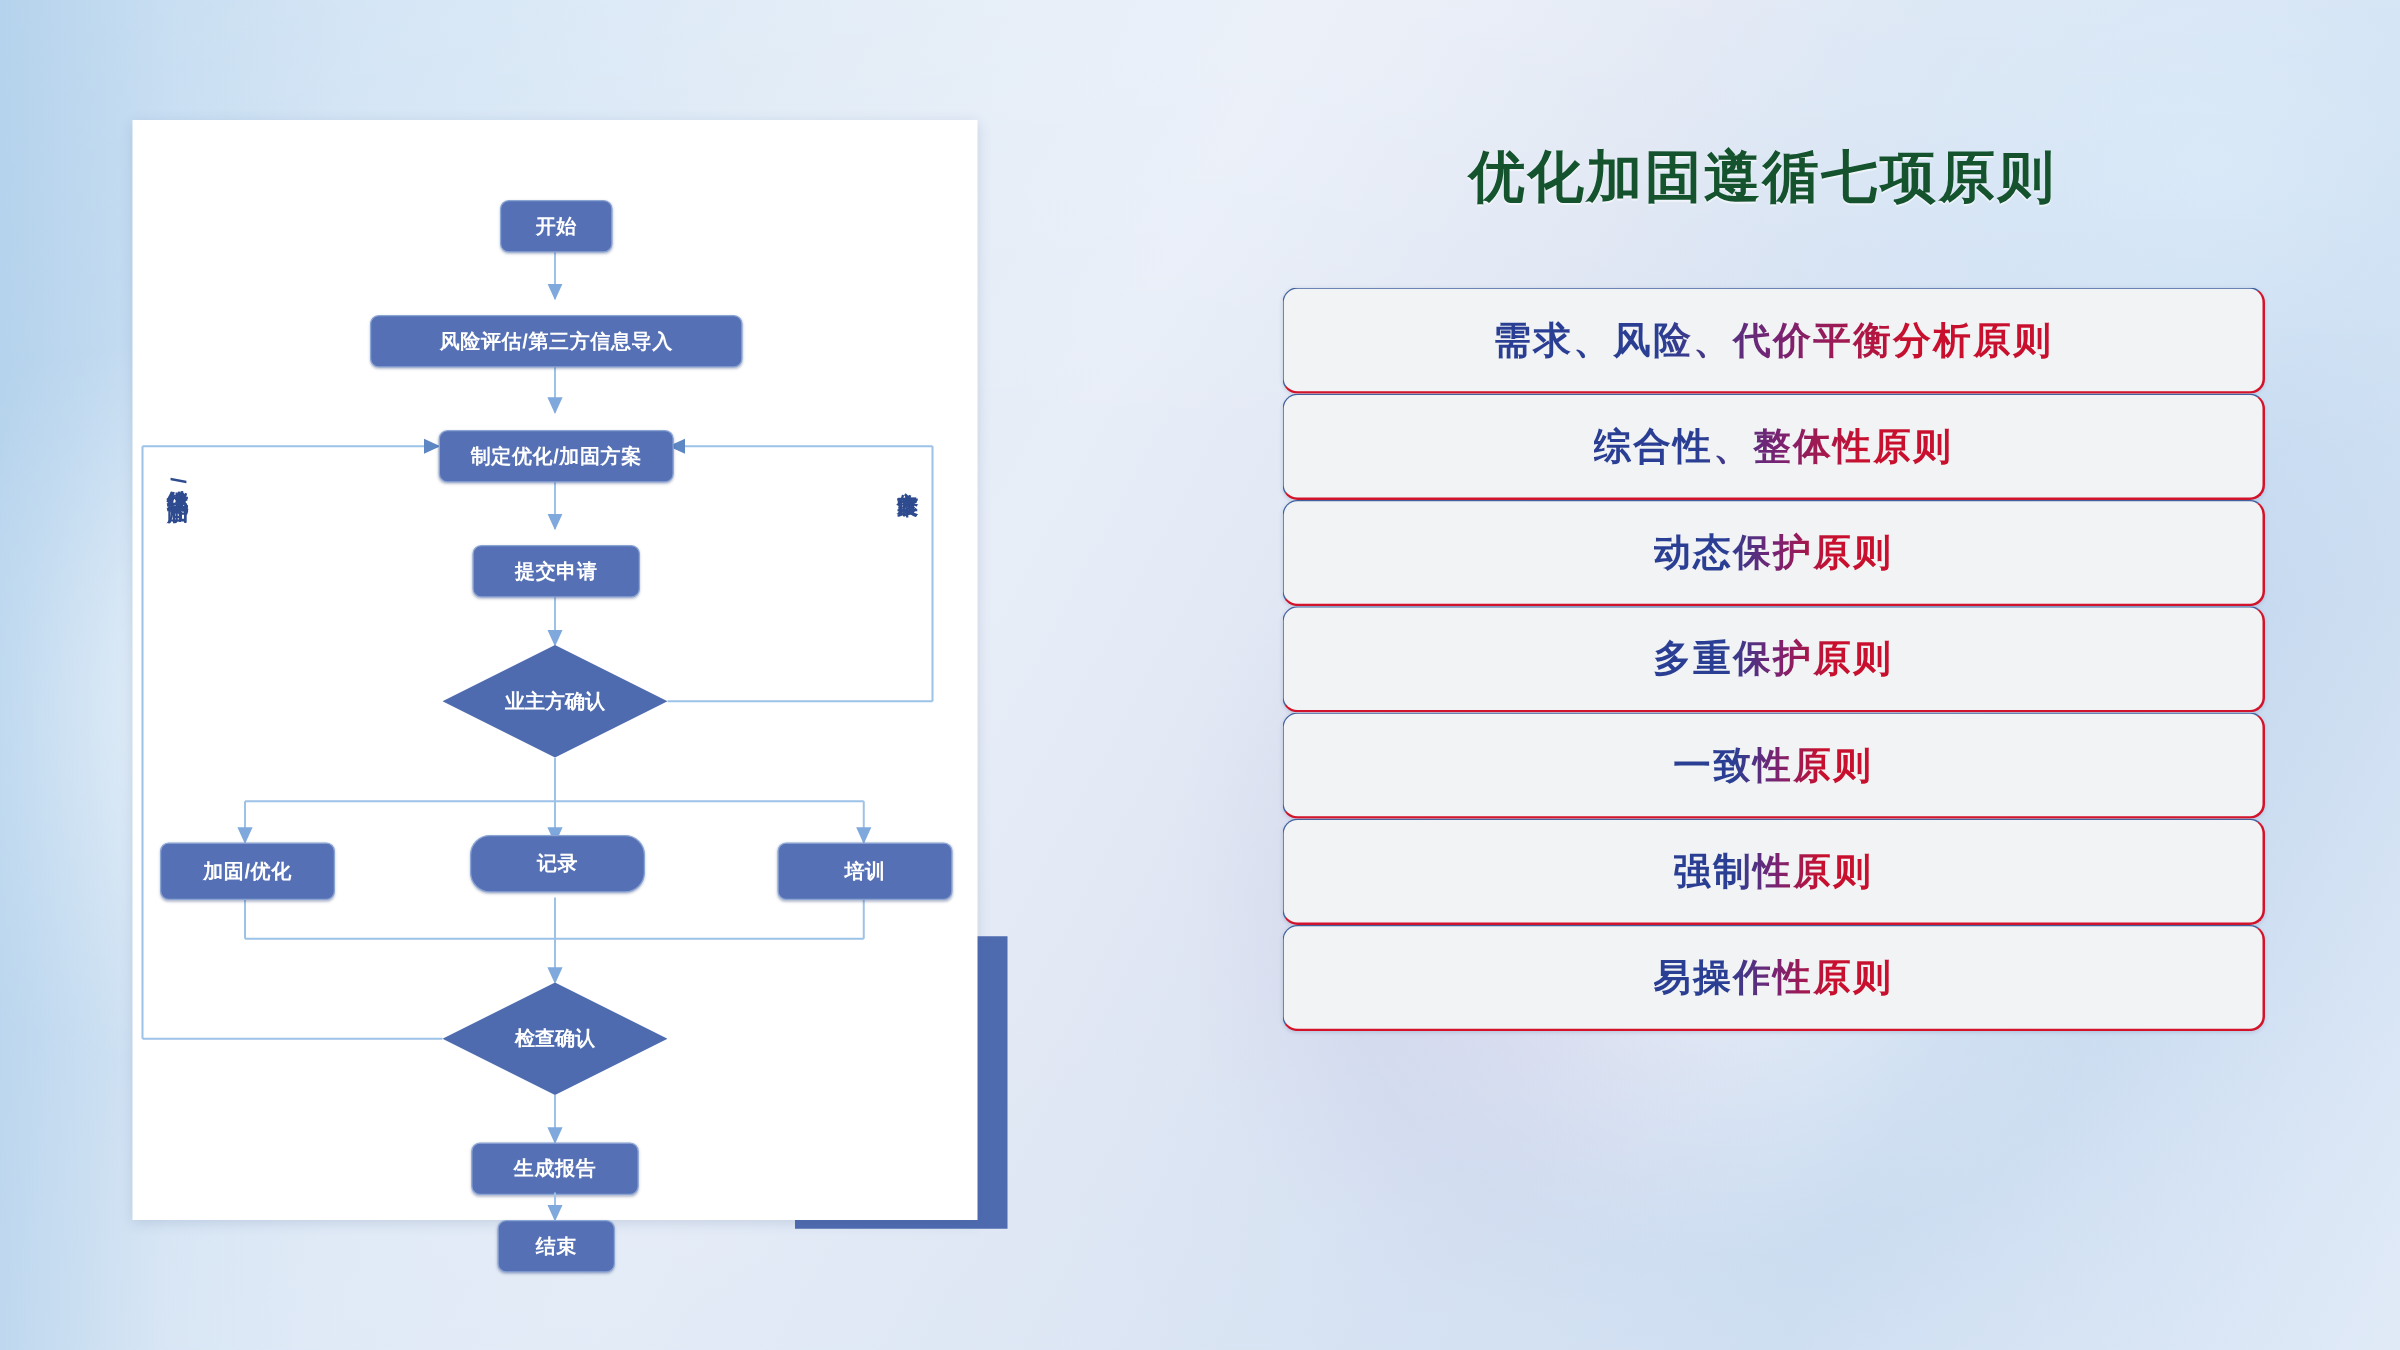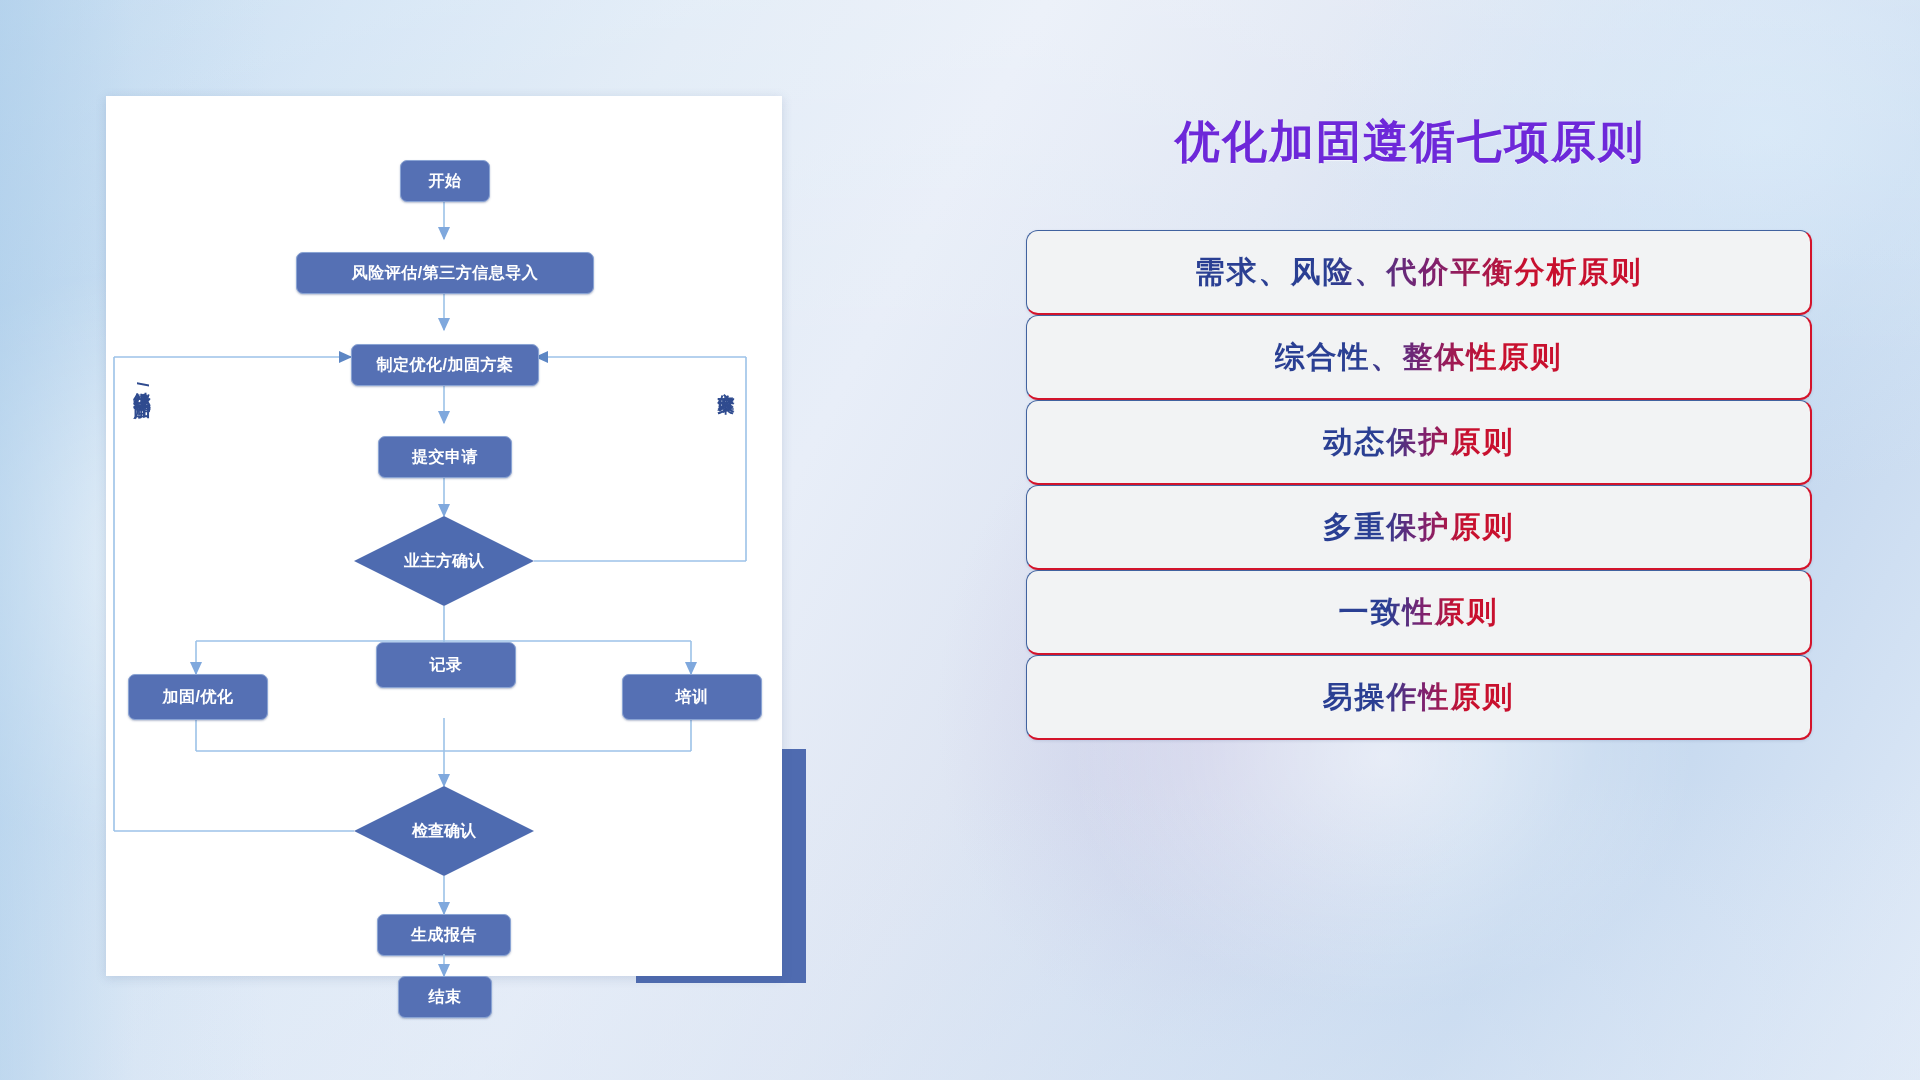--- a/index.html
+++ b/index.html
@@ -85,21 +85,21 @@
     letter-spacing:1px;
     line-height:1.15;
   }
 
   
   #right-panel{position:absolute;left:880px;top:0;width:1040px;height:1080px;z-index:2;}
   #principles-title{
     position:absolute;left:80px;top:112px;width:900px;
     text-align:center;
     font-size:45px;font-weight:700;letter-spacing:2px;
-    color:#6d28d9;
+    color:#14532d;
     text-shadow:0 1px 1px rgba(255,255,255,.6);
   }
   #principles-list{position:absolute;left:146px;top:230px;width:786px;}
   .principle{
     position:relative;
     height:82px;
     background:#f2f3f4;
     border-radius:12px;
     border-top:1.5px solid #41629f;
     border-left:1.5px solid #41629f;
@@ -212,21 +212,21 @@
 
     <div class="node" style="left:272px;top:340px;width:132px;height:40px;">提交申请</div>
 
     <div class="diamond" style="left:248px;top:420px;width:180px;height:90px;">
       <div class="dshape"></div>
       <span>业主方确认</span>
     </div>
 
     <div class="node" style="left:22px;top:578px;width:138px;height:44px;">加固/优化</div>
 
-    <div class="node" style="left:270px;top:546px;width:138px;height:44px;">记录</div>
+    <div class="node" style="left:270px;top:572px;width:138px;height:44px;border-radius:16px;">记录</div>
 
     <div class="node" style="left:516px;top:578px;width:138px;height:44px;">培训</div>
 
     <div class="diamond" style="left:248px;top:690px;width:180px;height:90px;font-family:Liberation Serif, serif;">
       <div class="dshape"></div>
       <span>检查确认</span>
     </div>
 
     <div class="node" style="left:271px;top:818px;width:132px;height:40px;">生成报告</div>
 
@@ -267,19 +267,22 @@
     </div>
 
     <div class="principle">
       <span class="ptext">多重保护原则</span>
     </div>
 
     <div class="principle">
       <span class="ptext">一致性原则</span>
     </div>
 
+    <div class="principle">
+      <span class="ptext">强制性原则</span>
+    </div>
 
     <div class="principle">
       <span class="ptext">易操作性原则</span>
     </div>
 
   </div>
 </div>
 
 </body></html>

